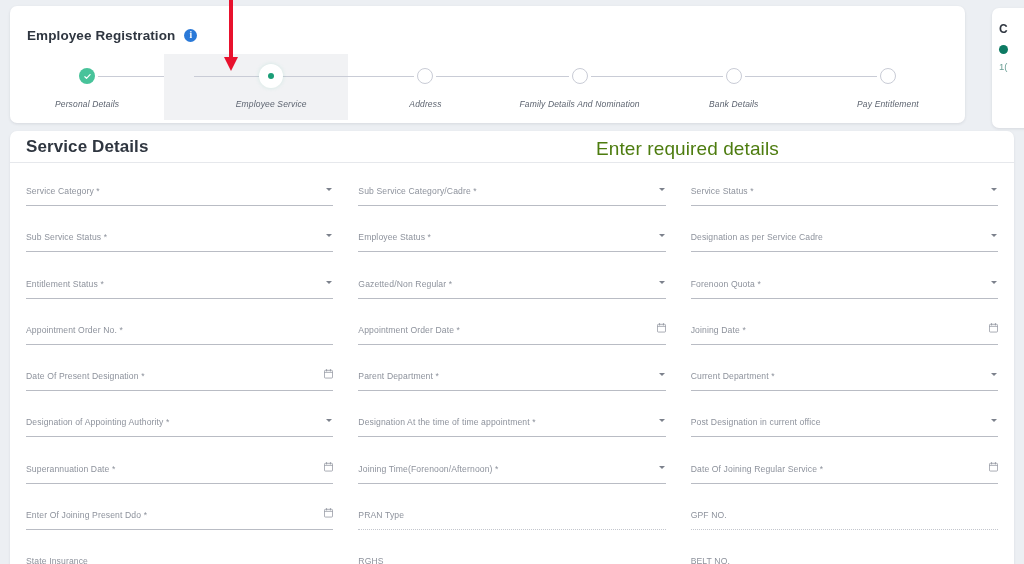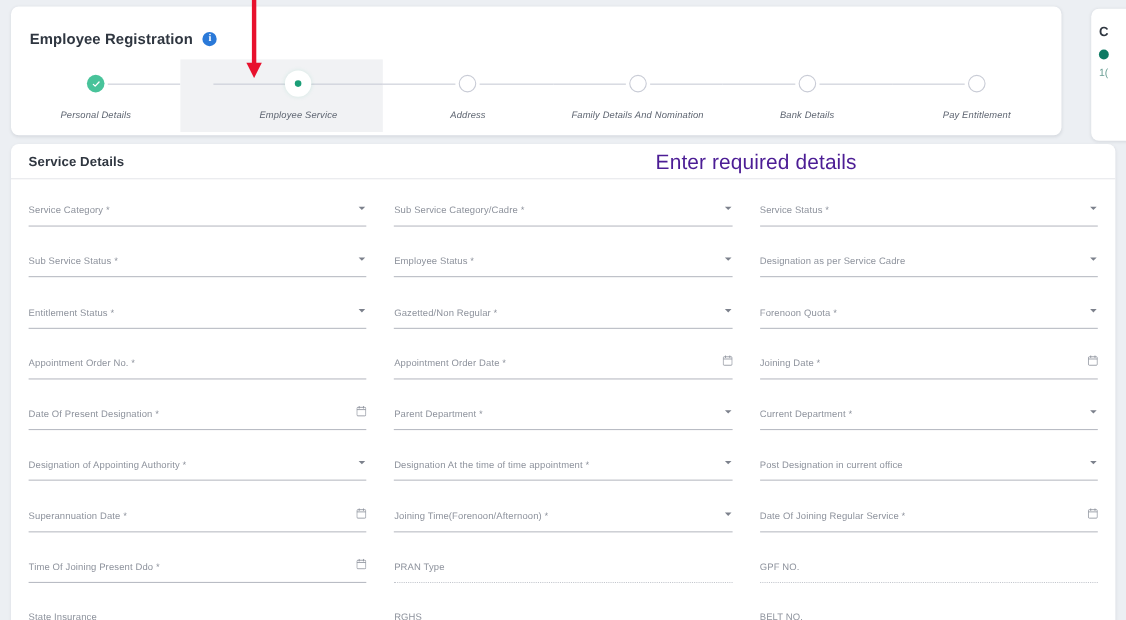--- a/index.html
+++ b/index.html
@@ -194,32 +194,32 @@
   }
   .section-head {
     position: relative;
     height: 32px;
     padding: 0 16px;
     display: flex;
     align-items: center;
     border-bottom: 1px solid #e6e8ec;
   }
   .section-title {
-    font-size: 12px;
+    font-size: 17px;
     font-weight: 700;
     color: #2f3640;
     letter-spacing: .1px;
   }
 
   .annotation {
     position: absolute;
     left: 596px;
     top: 138px;
     font-size: 19px;
-    color: #4c1d95;
+    color: #4d7c0f;
     font-weight: 400;
     letter-spacing: .1px;
     white-space: nowrap;
     z-index: 20;
   }
 
   .grid {
     padding: 14px 16px 0 16px;
     display: grid;
     grid-template-columns: repeat(3, 1fr);
@@ -521,21 +521,21 @@
             <svg width="9" height="10" viewBox="0 0 12 13">
               <rect x="0.6" y="1.6" width="10.8" height="10.3" rx="1.2" fill="none" stroke="#8d929c" stroke-width="1"></rect>
               <line x1="0.6" y1="4.3" x2="11.4" y2="4.3" stroke="#8d929c" stroke-width="1"></line>
               <line x1="3.4" y1="0.4" x2="3.4" y2="2.6" stroke="#8d929c" stroke-width="1" stroke-linecap="round"></line>
               <line x1="8.6" y1="0.4" x2="8.6" y2="2.6" stroke="#8d929c" stroke-width="1" stroke-linecap="round"></line>
             </svg>
           </span>
           <span class="underline"></span>
         </div>
         <div class="field">
-          <span class="fl">Time Of Joining Present Ddo *</span>
+          <span class="fl">Enter Of Joining Present Ddo *</span>
           <span class="cal">
             <svg width="9" height="10" viewBox="0 0 12 13">
               <rect x="0.6" y="1.6" width="10.8" height="10.3" rx="1.2" fill="none" stroke="#8d929c" stroke-width="1"></rect>
               <line x1="0.6" y1="4.3" x2="11.4" y2="4.3" stroke="#8d929c" stroke-width="1"></line>
               <line x1="3.4" y1="0.4" x2="3.4" y2="2.6" stroke="#8d929c" stroke-width="1" stroke-linecap="round"></line>
               <line x1="8.6" y1="0.4" x2="8.6" y2="2.6" stroke="#8d929c" stroke-width="1" stroke-linecap="round"></line>
             </svg>
           </span>
           <span class="underline"></span>
         </div>

